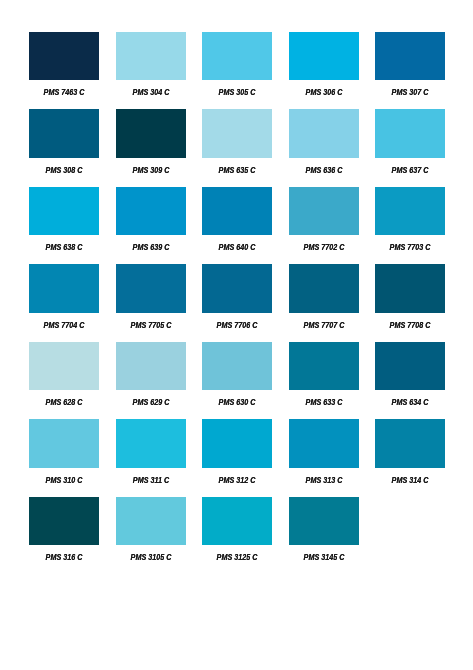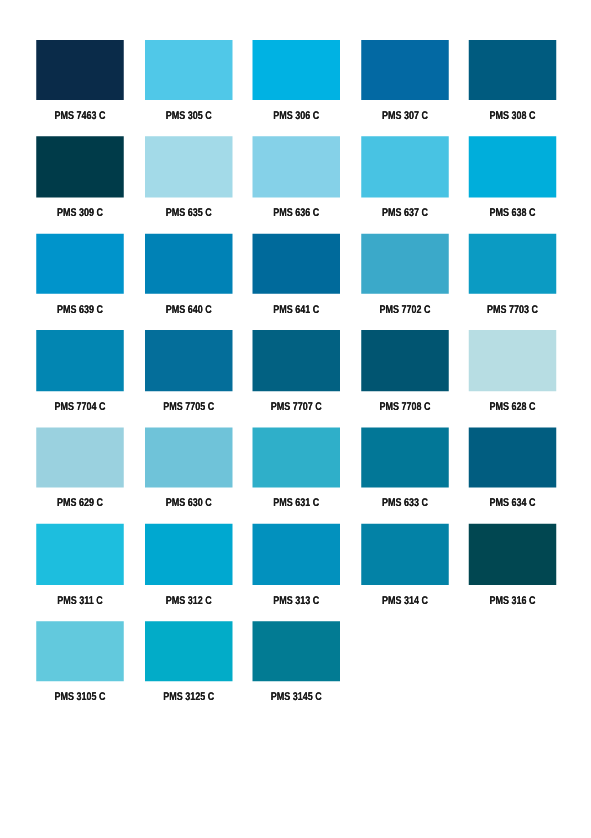--- a/index.html
+++ b/index.html
@@ -10,20 +10,21 @@
     font-family:"Liberation Sans", sans-serif;
     overflow:hidden;
     -webkit-font-smoothing:antialiased;
   }
   .chart {
     position:relative;
     width:473px; height:670px;
     background:#ffffff;
     box-sizing:border-box;
     padding:32px 0 0 29.3px;
+    font-style:italic;
   }
   .grid {
     display:grid;
     grid-template-columns:repeat(5, 70px);
     grid-template-rows:repeat(8, 57.4px);
     column-gap:16.45px;
     row-gap:20.1px;
   }
   .cell { width:70px; }
   .swatch { width:70px; height:48.4px; background:#cccccc; }
@@ -42,20 +43,24 @@
   }
 </style>
 </head>
 <body>
 
 <div class="chart" style="background-color: rgb(255, 255, 255);">
   <div class="grid">
     <div class="cell">
       <div class="swatch" style="background-color: rgb(10, 43, 73);"></div>
       <div class="label">PMS 7463 C</div>
+    </div>
+    <div class="cell">
+      <div class="swatch" style="background-color: rgb(151, 217, 233);"></div>
+      <div class="label">PMS 304 C</div>
     </div>
     <div class="cell">
       <div class="swatch" style="background-color: rgb(80, 200, 232);"></div>
       <div class="label">PMS 305 C</div>
     </div>
     <div class="cell">
       <div class="swatch" style="background-color: rgb(0, 178, 227);"></div>
       <div class="label">PMS 306 C</div>
     </div>
     <div class="cell">
@@ -88,38 +93,38 @@
     </div>
     <div class="cell">
       <div class="swatch" style="background-color: rgb(0, 148, 203);"></div>
       <div class="label">PMS 639 C</div>
     </div>
     <div class="cell">
       <div class="swatch" style="background-color: rgb(0, 130, 182);"></div>
       <div class="label">PMS 640 C</div>
     </div>
     <div class="cell">
-      <div class="swatch" style="background-color: rgb(0, 106, 155);"></div>
-      <div class="label">PMS 641 C</div>
-    </div>
-    <div class="cell">
       <div class="swatch" style="background-color: rgb(59, 169, 201);"></div>
       <div class="label">PMS 7702 C</div>
     </div>
     <div class="cell">
       <div class="swatch" style="background-color: rgb(11, 155, 195);"></div>
       <div class="label">PMS 7703 C</div>
     </div>
     <div class="cell">
       <div class="swatch" style="background-color: rgb(2, 134, 178);"></div>
       <div class="label">PMS 7704 C</div>
     </div>
     <div class="cell">
       <div class="swatch" style="background-color: rgb(4, 110, 154);"></div>
       <div class="label">PMS 7705 C</div>
+    </div>
+    <div class="cell">
+      <div class="swatch" style="background-color: rgb(3, 104, 146);"></div>
+      <div class="label">PMS 7706 C</div>
     </div>
     <div class="cell">
       <div class="swatch" style="background-color: rgb(2, 97, 130);"></div>
       <div class="label">PMS 7707 C</div>
     </div>
     <div class="cell">
       <div class="swatch" style="background-color: rgb(1, 85, 113);"></div>
       <div class="label">PMS 7708 C</div>
     </div>
     <div class="cell">
@@ -128,30 +133,30 @@
     </div>
     <div class="cell">
       <div class="swatch" style="background-color: rgb(154, 209, 223);"></div>
       <div class="label">PMS 629 C</div>
     </div>
     <div class="cell">
       <div class="swatch" style="background-color: rgb(111, 195, 217);"></div>
       <div class="label">PMS 630 C</div>
     </div>
     <div class="cell">
-      <div class="swatch" style="background-color: rgb(47, 175, 201);"></div>
-      <div class="label">PMS 631 C</div>
-    </div>
-    <div class="cell">
       <div class="swatch" style="background-color: rgb(2, 119, 151);"></div>
       <div class="label">PMS 633 C</div>
     </div>
     <div class="cell">
       <div class="swatch" style="background-color: rgb(1, 93, 128);"></div>
       <div class="label">PMS 634 C</div>
+    </div>
+    <div class="cell">
+      <div class="swatch" style="background-color: rgb(98, 200, 224);"></div>
+      <div class="label">PMS 310 C</div>
     </div>
     <div class="cell">
       <div class="swatch" style="background-color: rgb(29, 190, 222);"></div>
       <div class="label">PMS 311 C</div>
     </div>
     <div class="cell">
       <div class="swatch" style="background-color: rgb(0, 168, 208);"></div>
       <div class="label">PMS 312 C</div>
     </div>
     <div class="cell">

